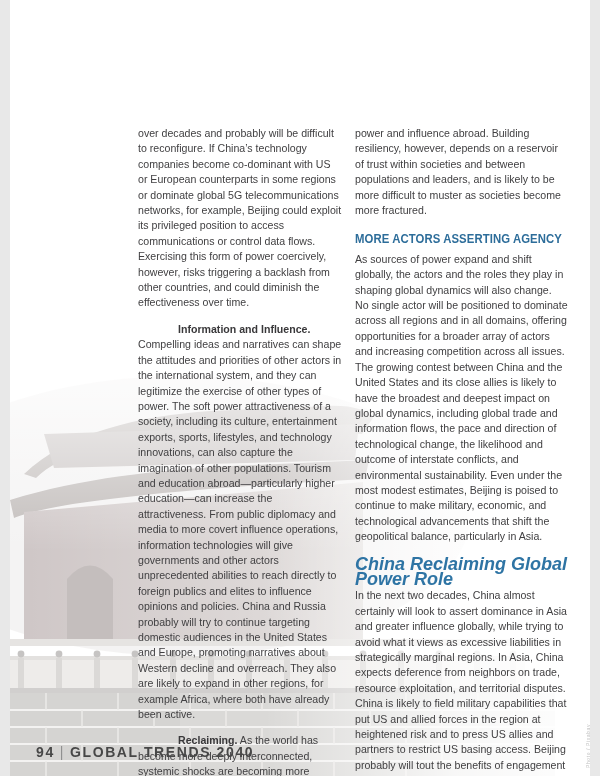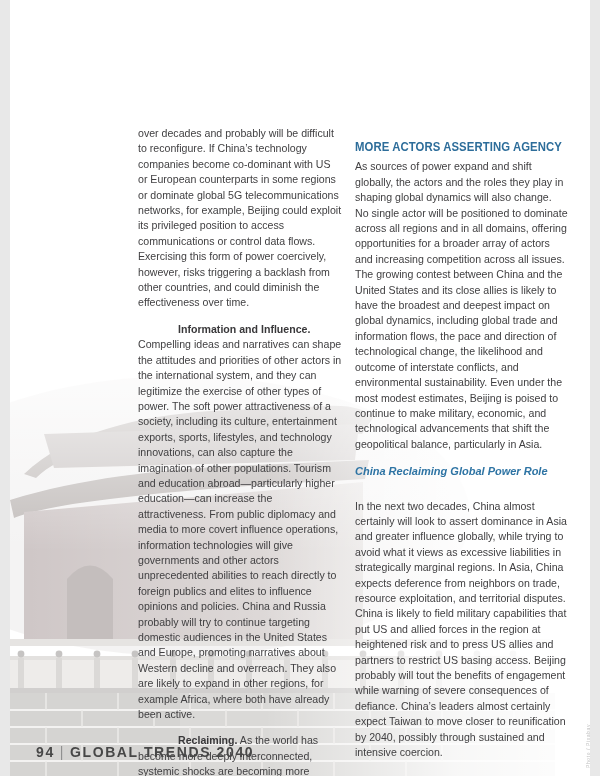--- a/index.html
+++ b/index.html
@@ -19,21 +19,21 @@
   .col p:last-child { margin-bottom:0; }
   .lead { font-weight:700; color:#39383a;padding-left:40px; }
   .section-heading {
     color:#2d6d9a; font-weight:700; font-size:13.5px;
     letter-spacing:0.1px; white-space:nowrap;
     transform:scaleX(0.84); transform-origin:left center;
     margin:13px 0 5px 0;
   }
   .sub-heading {
     color:#2e74a4; font-weight:700; font-style:italic;
-    font-size:11px; margin:12px 0 19px 0;
+    font-size:18px; margin:12px 0 1px 0;
   }
   .footer {
     position:absolute; left:26px; top:744px;
     font-size:14px; font-weight:700; letter-spacing:1.6px; color:#474747;
   }
   .footer .sep { color:#909090; font-weight:400; padding:0 5px; }
   .credit {
     position:absolute; left:575px; top:706px; height:62px;
     writing-mode:vertical-rl; transform:rotate(180deg);
     font-size:5px; letter-spacing:0.6px; color:#c3c3c3;
@@ -169,20 +169,21 @@
       <strong class="lead">Information and Influence.</strong>
       <span>Compelling ideas and narratives can shape the attitudes and priorities of other actors in the international system, and they can legitimize the exercise of other types of power. The soft power attractiveness of a society, including its culture, entertainment exports, sports, lifestyles, and technology innovations, can also capture the imagination of other populations. Tourism and education abroad—particularly higher education—can increase the attractiveness. From public diplomacy and media to more covert influence operations, information technologies will give governments and other actors unprecedented abilities to reach directly to foreign publics and elites to influence opinions and policies. China and Russia probably will try to continue targeting domestic audiences in the United States and Europe, promoting narratives about Western decline and overreach. They also are likely to expand in other regions, for example Africa, where both have already been active.</span>
     </p>
     <p>
       <strong class="lead">Reclaiming.</strong>
       <span>As the world has become more deeply interconnected, systemic shocks are becoming more common and more intense, spawning many second-order effects. Governments that are able to withstand, manage, and recover from shocks and that have domestic legitimacy will have better capacity to project</span>
     </p>
   </div>
 
   <div class="col col-right">
+    <p><span>power and influence abroad. Building resiliency, however, depends on a reservoir of trust within societies and between populations and leaders, and is likely to be more difficult to muster as societies become more fractured.</span></p>
     <div class="section-heading">MORE ACTORS ASSERTING AGENCY</div>
     <p><span>As sources of power expand and shift globally, the actors and the roles they play in shaping global dynamics will also change. No single actor will be positioned to dominate across all regions and in all domains, offering opportunities for a broader array of actors and increasing competition across all issues. The growing contest between China and the United States and its close allies is likely to have the broadest and deepest impact on global dynamics, including global trade and information flows, the pace and direction of technological change, the likelihood and outcome of interstate conflicts, and environmental sustainability. Even under the most modest estimates, Beijing is poised to continue to make military, economic, and technological advancements that shift the geopolitical balance, particularly in Asia.</span></p>
     <div class="sub-heading">China Reclaiming Global Power Role</div>
     <p><span>In the next two decades, China almost certainly will look to assert dominance in Asia and greater influence globally, while trying to avoid what it views as excessive liabilities in strategically marginal regions. In Asia, China expects deference from neighbors on trade, resource exploitation, and territorial disputes. China is likely to field military capabilities that put US and allied forces in the region at heightened risk and to press US allies and partners to restrict US basing access. Beijing probably will tout the benefits of engagement while warning of severe consequences of defiance. China’s leaders almost certainly expect Taiwan to move closer to reunification by 2040, possibly through sustained and intensive coercion.</span></p>
   </div>
 
   <div class="footer">
     <span>94</span><span class="sep">|</span><span>GLOBAL TRENDS 2040</span>
   </div>
 

